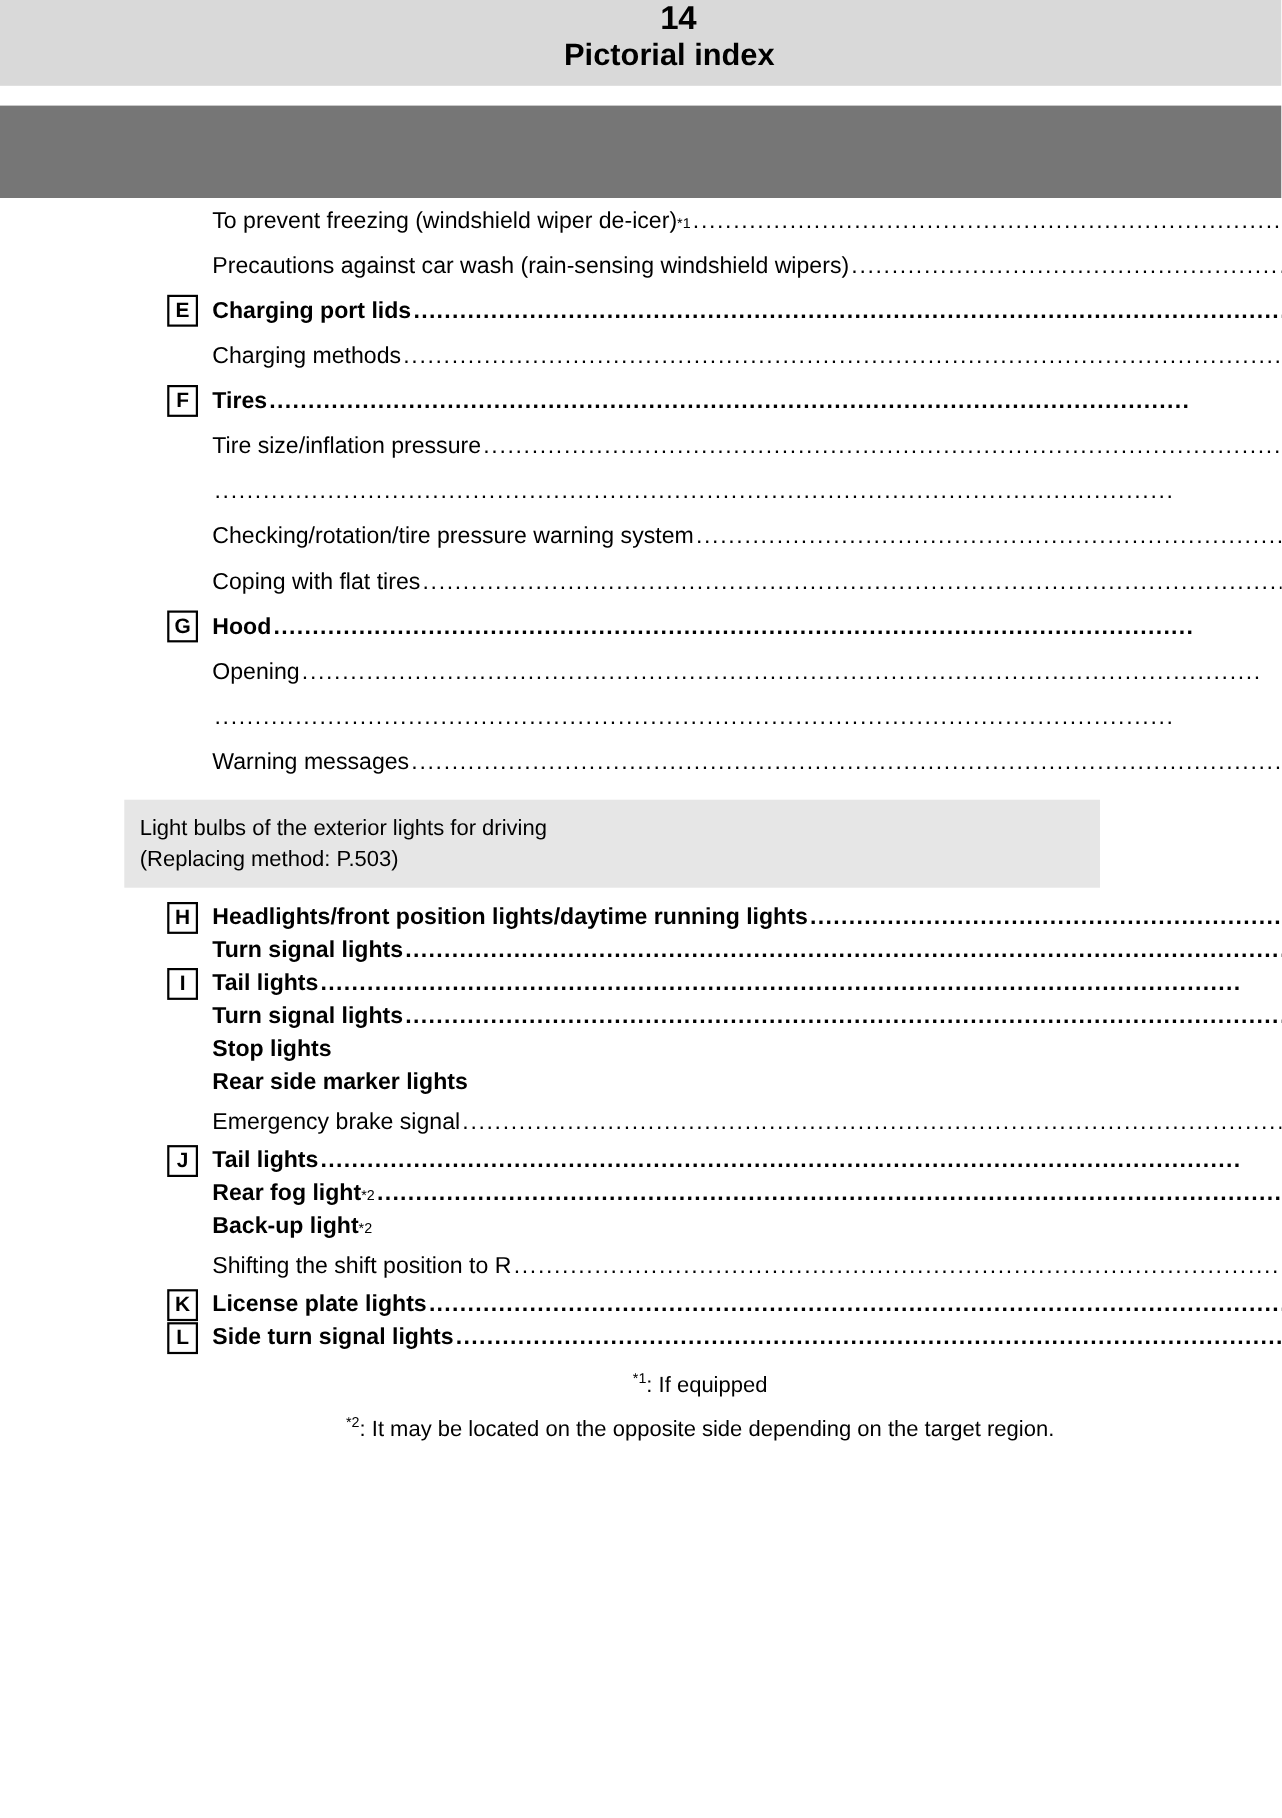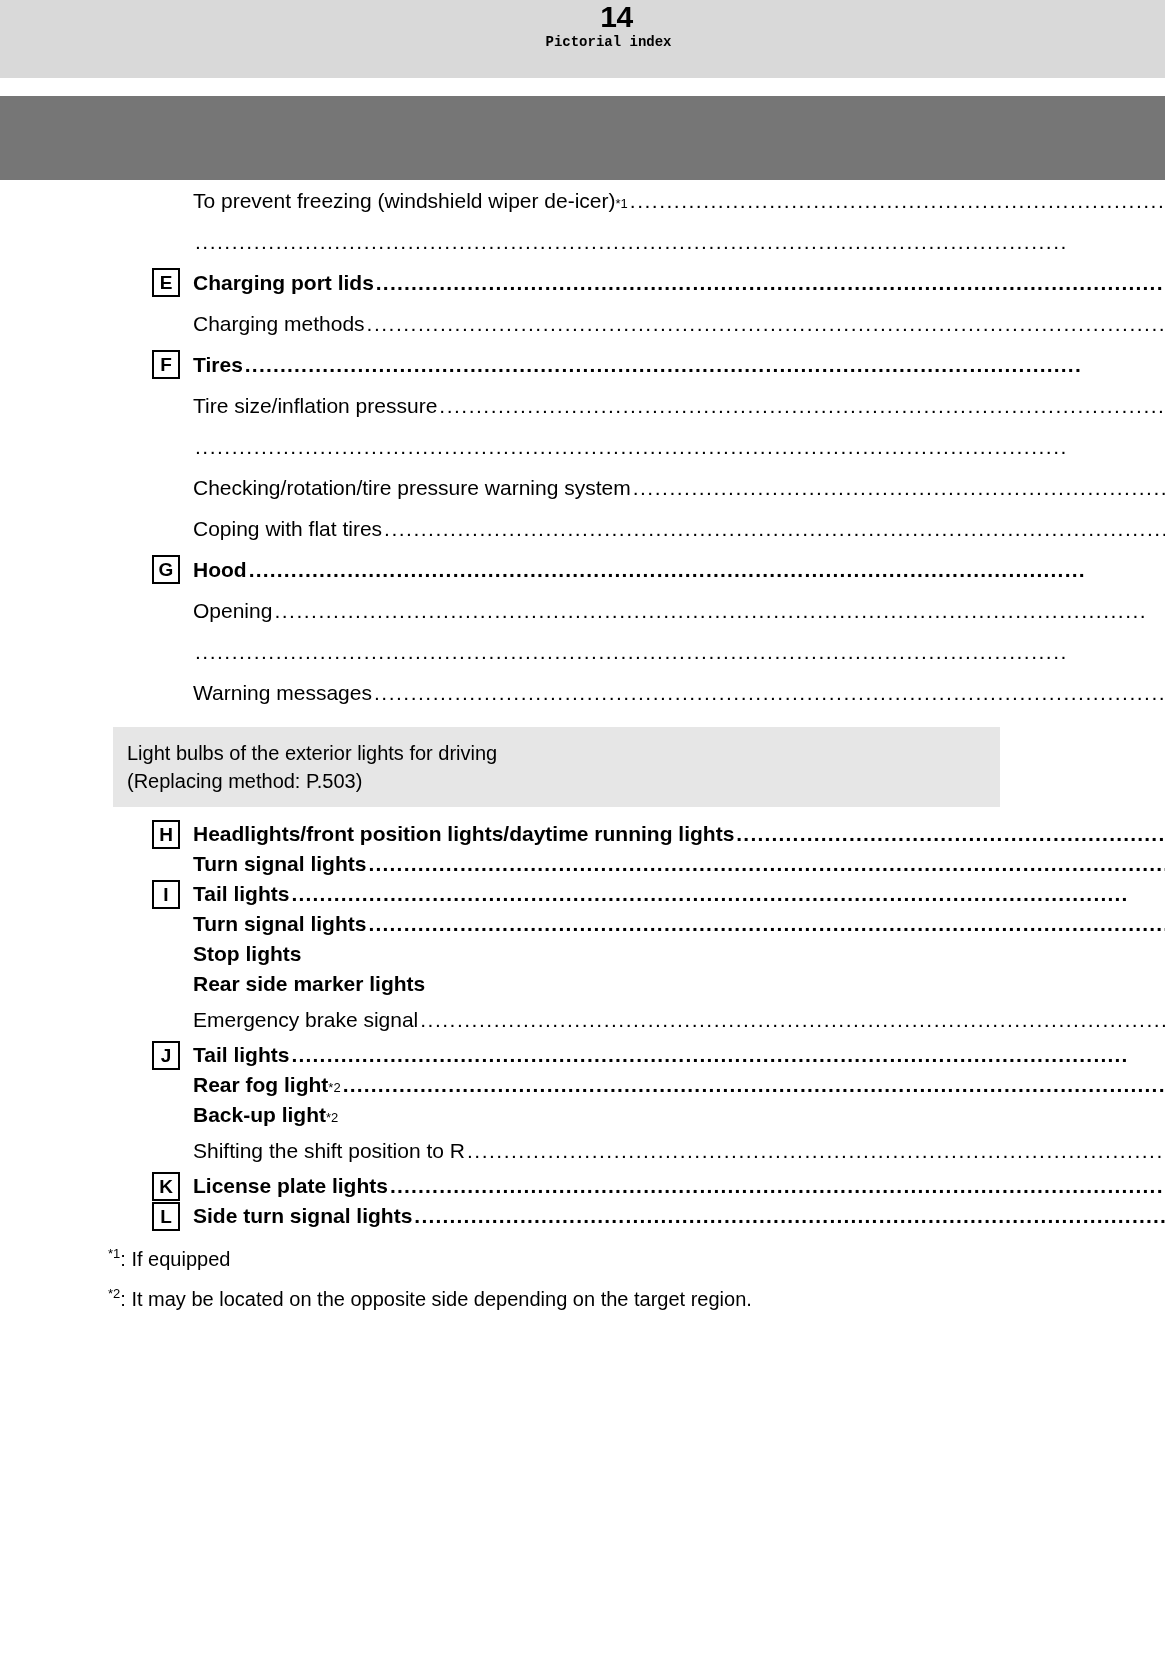--- a/index.html
+++ b/index.html
@@ -29,23 +29,22 @@
     flex-direction: column;
   }
   .page-number {
     margin-left: 68px;
     font-size: 30px;
     font-weight: bold;
     letter-spacing: -0.5px;
   }
   .header-title {
     margin-left: 52px;
-    font-size: 14px;
-    font-weight: bold;
-    font-family: Liberation Mono, monospace;
+    font-size: 28px;
+    font-weight: bold;
   }
   .dark-band {
     position: absolute;
     left: 0;
     top: 96px;
     width: 1165px;
     height: 84px;
     background: #767676;
   }
 
@@ -178,20 +177,21 @@
   }
 
   
   .footnotes {
     margin: 8px 0 0 108px;
   }
   .footnote {
     font-size: 20px;
     line-height: 40px;
     white-space: nowrap;
+    text-align: center;
   }
   .footnote sup.fn {
     font-size: 13px;
   }
 
   .spacer-12 { height: 12px; }
 </style>
 </head>
 <body>
 
@@ -207,20 +207,21 @@
         <div class="marker-cell"></div>
         <div class="entry-body">
           <span class="entry-label">To prevent freezing (windshield wiper de-icer)</span>
           <sup class="fn">*1</sup>
           <span class="leader">.......................................................................................................................</span>
         </div>
       </div>
       <div class="row row-entry">
         <div class="marker-cell"></div>
         <div class="entry-body">
+          <span class="entry-label">Precautions against car wash (rain-sensing windshield wipers)</span>
           <span class="leader">.......................................................................................................................</span>
         </div>
       </div>
       <div class="row row-entry">
         <div class="marker-cell">
           <div class="marker-box">E</div>
         </div>
         <div class="entry-body">
           <span class="entry-label bold">Charging port lids</span>
           <span class="leader bold">.......................................................................................................................</span>

